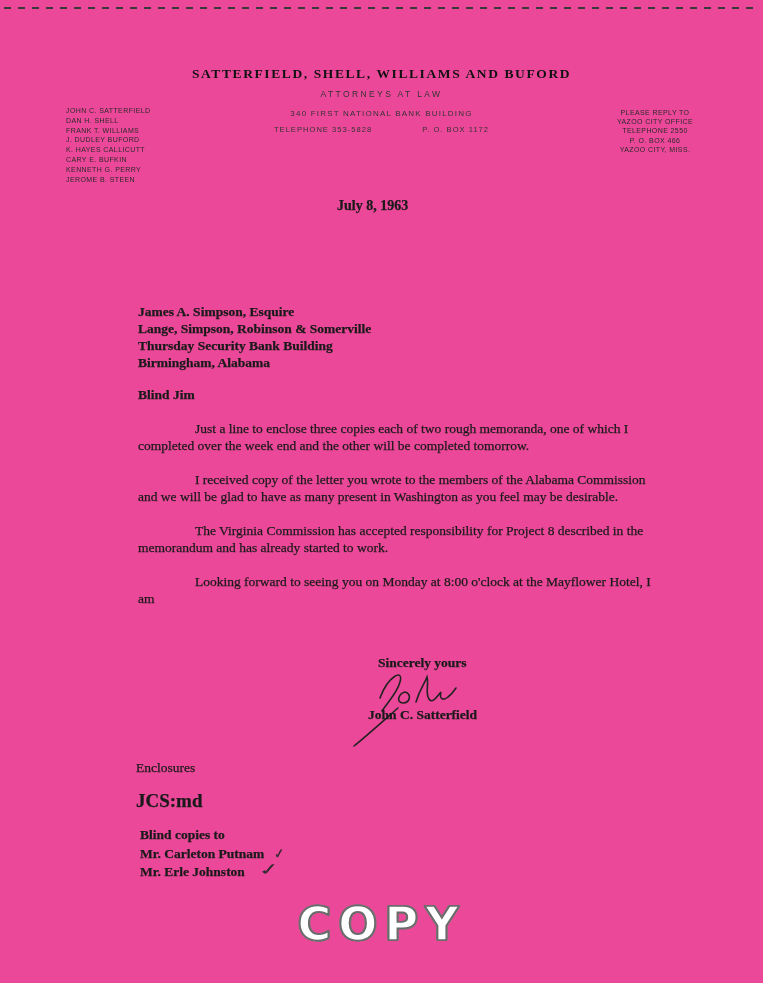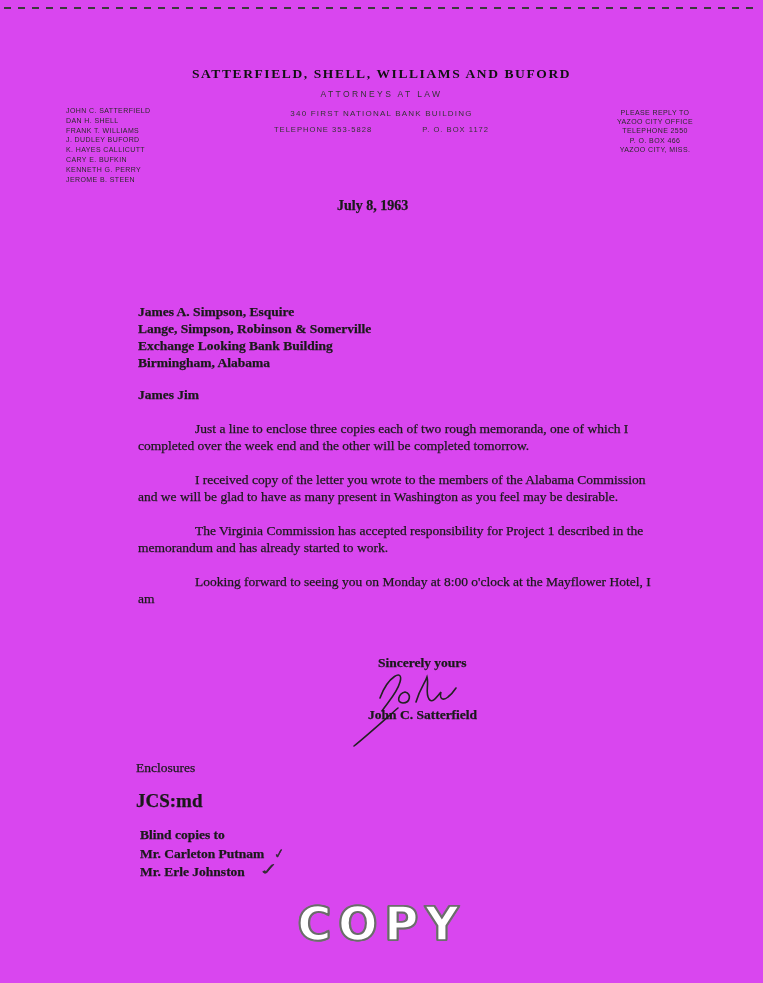--- a/index.html
+++ b/index.html
@@ -1,19 +1,19 @@
 <!DOCTYPE html>
 <html><head>
 <meta charset="utf-8">
 <style>
   html,body{margin:0;padding:0;background:#ffffff;}
   .page{
     position:relative;
     width:763px;height:983px;
-    background:#d946ef;
+    background:#ec4899;
     overflow:hidden;
     font-family:"Liberation Serif", serif;
     color:#1a1a1a;
   }
   
   .torn-edge{
     position:absolute;left:4px;top:7px;width:755px;height:2px;
     background:repeating-linear-gradient(90deg,#3a3a3a 0 7px,transparent 7px 14px);
   }
 
@@ -123,30 +123,30 @@
     <div>TELEPHONE 2550</div>
     <div>P. O. BOX 466</div>
     <div>YAZOO CITY, MISS.</div>
   </div>
 
   <div class="date typed">July 8, 1963</div>
 
   <div class="recipient typed">
     <div>James A. Simpson, Esquire</div>
     <div>Lange, Simpson, Robinson &amp; Somerville</div>
-    <div>Exchange Looking Bank Building</div>
+    <div>Thursday Security Bank Building</div>
     <div>Birmingham, Alabama</div>
   </div>
 
-  <div class="salutation typed">James Jim</div>
+  <div class="salutation typed">Blind Jim</div>
 
   <div class="body-copy typed">
     <p>Just a line to enclose three copies each of two rough memoranda, one of which I completed over the week end and the other will be completed tomorrow.</p>
     <p>I received copy of the letter you wrote to the members of the Alabama Commission and we will be glad to have as many present in Washington as you feel may be desirable.</p>
-    <p>The Virginia Commission has accepted responsibility for Project 1 described in the memorandum and has already started to work.</p>
+    <p>The Virginia Commission has accepted responsibility for Project 8 described in the memorandum and has already started to work.</p>
     <p>Looking forward to seeing you on Monday at 8:00 o'clock at the Mayflower Hotel, I am</p>
   </div>
 
   <div class="closing typed">Sincerely yours</div>
 
   <svg class="sig-svg" width="160" height="85" viewBox="0 0 160 85">
     <g fill="none" stroke="#222" stroke-width="1.6" stroke-linecap="round">
       <path d="M38 34 C 46 12, 62 4, 58 18 C 55 29, 46 38, 40 47"></path>
       <path d="M63 28 c -7 2 -9 11 -2 11 c 7 0 9 -9 2 -11"></path>
       <path d="M74 38 c 4 -14 9 -19 11 -25 c 2 8 -2 16 2 22 c 3 5 8 -2 12 -7 c -2 7 2 9 7 5 c 4 -3 6 -6 8 -9"></path>

